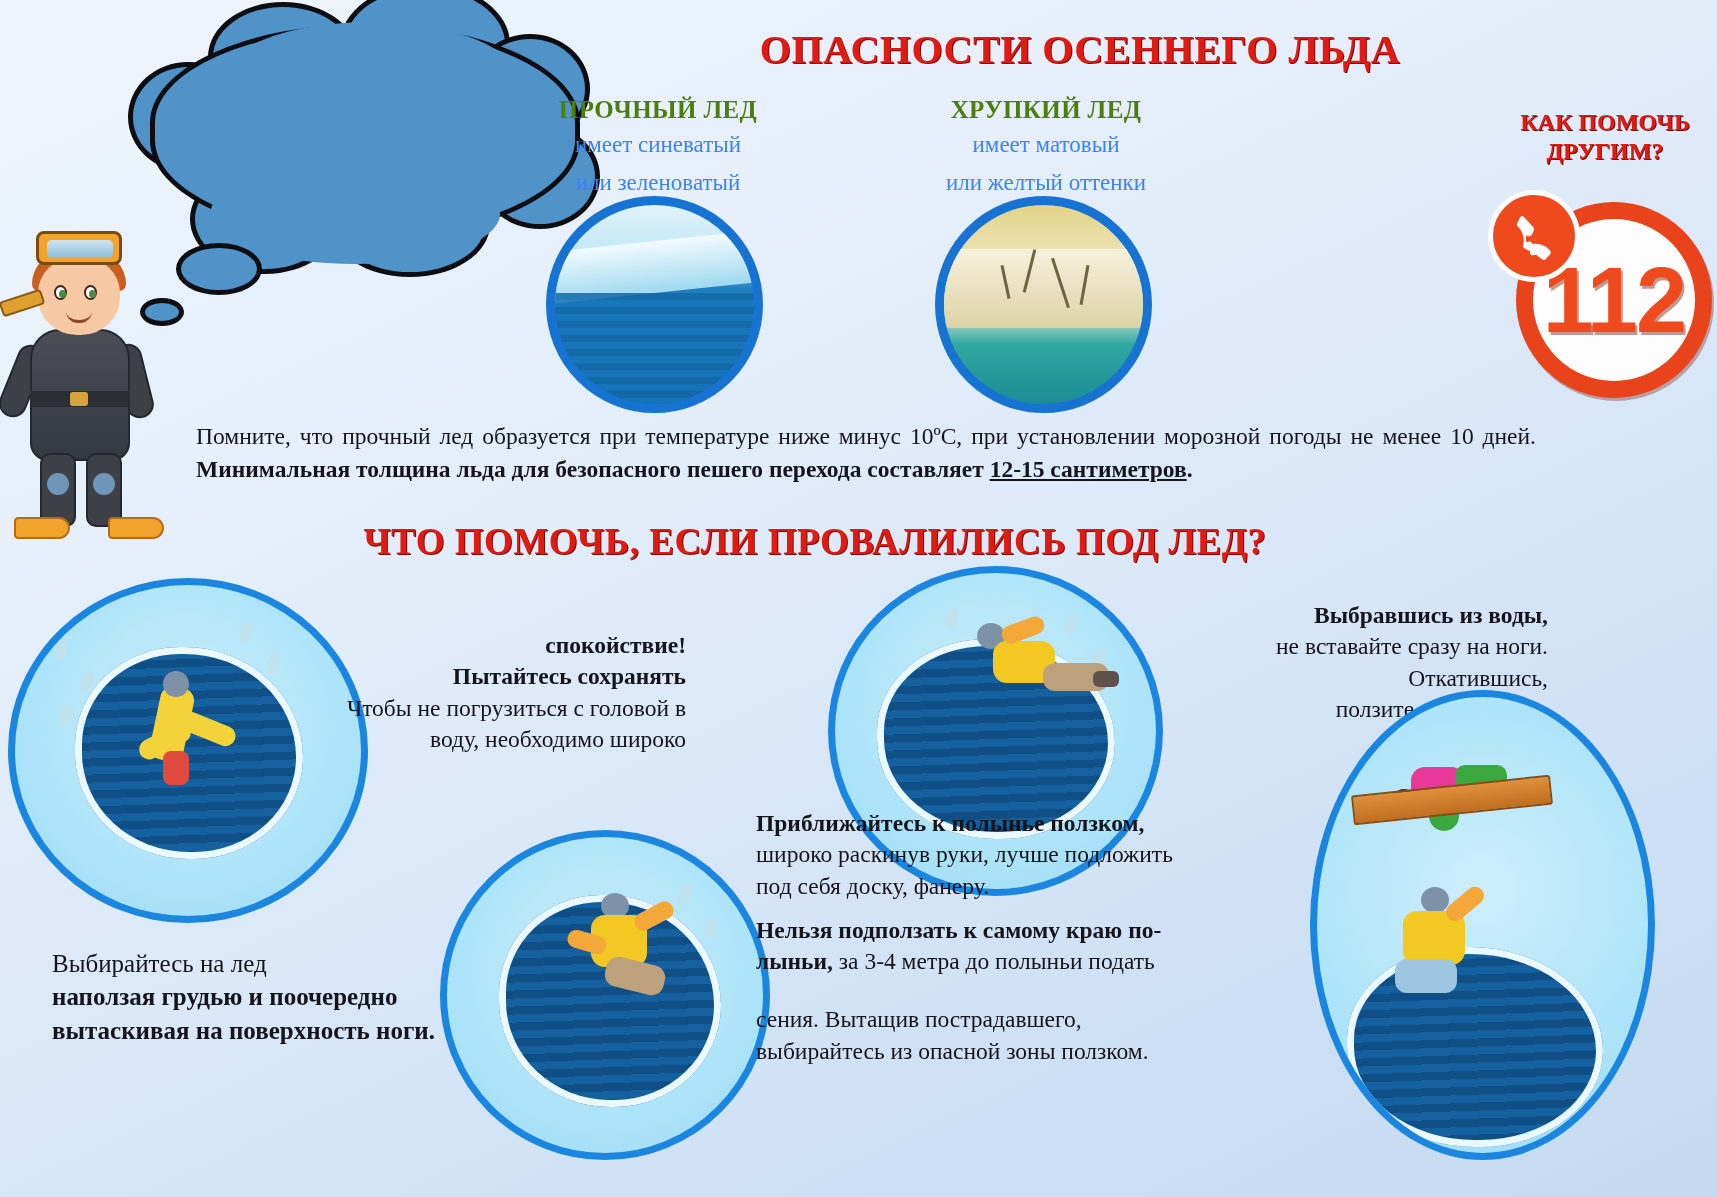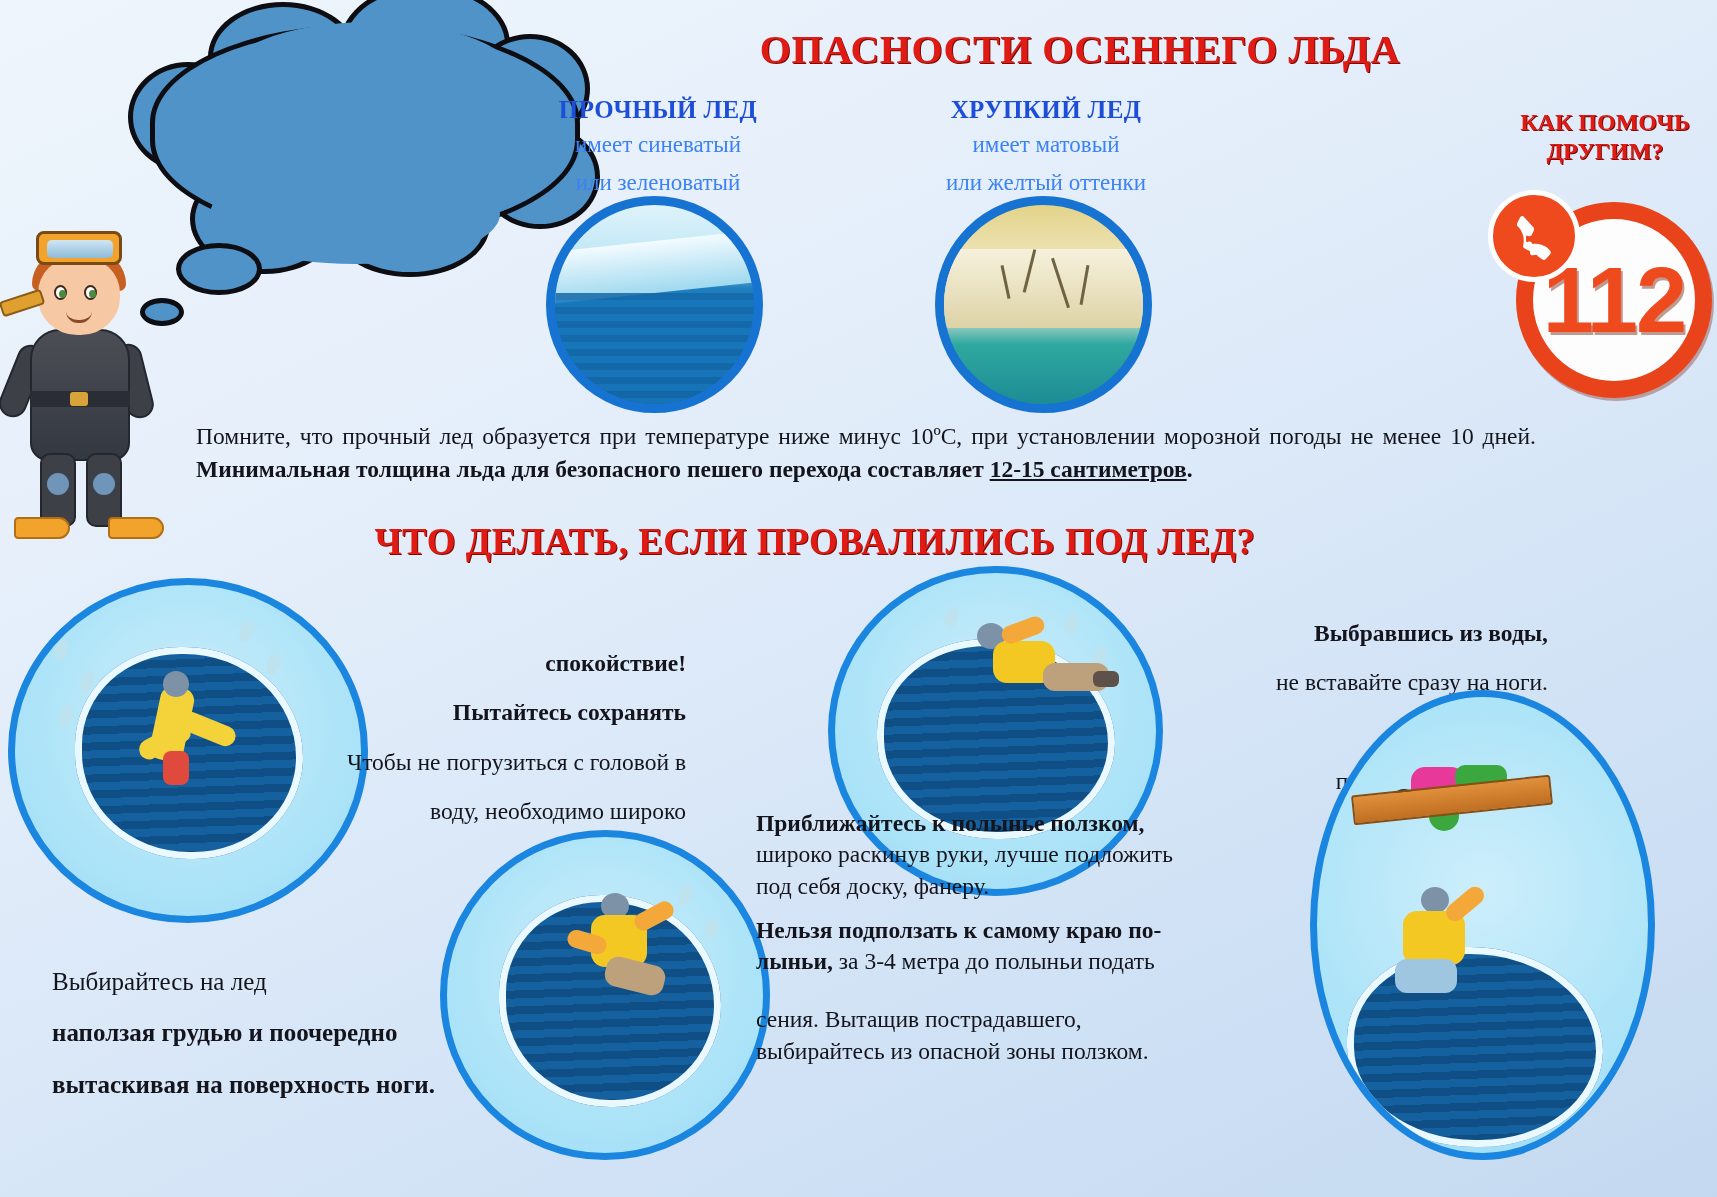--- a/index.html
+++ b/index.html
@@ -70,21 +70,21 @@
   .tail1 { left:176px; top:243px; width:86px; height:52px;
     background:#4f93c9; border:5px solid #0d0d12; border-radius:50%; z-index:1;}
   .tail2 { left:140px; top:298px; width:44px; height:28px;
     background:#4f93c9; border:5px solid #0d0d12; border-radius:50%; z-index:1;}
 
   
   .main-title { left:660px; top:26px; width:840px; text-align:center;
     font-size:40px; font-weight:bold; color:#e01b14; letter-spacing:0.5px;
     text-shadow:1px 1px 0 #7a0a06; }
   .col-head { text-align:center; }
-  .col-head .ch-t { font-size:25px; font-weight:bold; color:#1d4ed8; letter-spacing:.4px;}
+  .col-head .ch-t { font-size:25px; font-weight:bold; color:#4d7c0f; letter-spacing:.4px;}
   .col-head .ch-s { font-size:23px; color:#3b82f6; line-height:1.42; margin-top:5px;}
 
   .help-title { left:1490px; top:108px; width:230px; text-align:center;
     font-size:24px; font-weight:bold; color:#e01b14; line-height:1.2;
     text-shadow:1px 1px 0 #7a0a06; }
 
   .section-title { left:300px; top:520px; width:1030px; text-align:center;
     font-size:37px; font-weight:bold; color:#e01b14; letter-spacing:.5px;
     text-shadow:1px 1px 0 #7a0a06; }
 
@@ -145,21 +145,21 @@
   .hole4 .water { left:30px; top:250px; width:256px; height:200px; }
 
   
   .person { position:absolute; }
   .p-coat { position:absolute; border-radius:12px; }
   .p-head { position:absolute; border-radius:50%; }
 
   
   .adv { position:absolute; color:#14141c; }
   .adv b { font-weight:bold; }
-  .adv .line { line-height:1.33;margin-top:18px; }
+  .adv .line { line-height:1.33; }
 
   .adv1 { left:246px; top:630px; width:440px; font-size:23.5px; text-align:right; }
   .adv2 { left:1118px; top:600px; width:430px; font-size:23.5px; text-align:right; }
   .adv3 { left:52px; top:947px; width:460px; font-size:25px; text-align:left; }
   .adv4 { left:756px; top:808px; width:540px; font-size:23.5px; text-align:left; }
   .adv4 p { margin-bottom:13px; }
 
   .wood { position:absolute; left:1352px; top:785px; width:200px; height:30px;
     background:linear-gradient(180deg,#e0903a,#c06e22); border:2px solid #8a4d12;
     border-radius:3px; transform:rotate(-6deg); }
@@ -241,21 +241,21 @@
       <path d="M6.6 2.1c-.6-.2-1.3.1-1.6.7L3.6 5.6c-.3.6-.2 1.3.3 1.7 1.2 1.1 2.1 2.6 2.6 4.3.5 1.7.5 3.4.1 5-.2.6.1 1.3.7 1.6l2.8 1.4c.6.3 1.3.1 1.7-.4.3-.4.3-1 .1-1.5l-1-2.2c-.2-.5-.8-.8-1.3-.7l-1.4.3c-.3-1.1-.3-2.2 0-3.3l1.4.3c.6.1 1.1-.2 1.3-.7l1-2.2c.2-.5.2-1.1-.1-1.5L6.6 2.1z"></path>
       <path d="M13.5 20.3c-.4.6-.2 1.3.3 1.7l2.4 1.7c.5.4 1.2.3 1.7-.2l2.2-2.4c.4-.5.4-1.2 0-1.7-1-1.3-2.4-2.3-4.1-2.9-1.6-.6-3.3-.8-5-.5-.6.1-1.1.6-1.1 1.3l.1 3.2c0 .7.6 1.2 1.3 1.1l2.2-.2c.6-.1 1-.5 1-1.1z"></path>
     </svg>
   </div>
 </div>
 
 <div class="abs remember">
   <span>Помните, что прочный лед образуется при температуре ниже минус 10ºC, при установлении морозной погоды не менее 10 дней. </span><b>Минимальная толщина льда для безопасного пешего перехода составляет </b><b><u>12-15 сантиметров</u></b><b>.</b>
 </div>
 
-<div class="abs section-title">ЧТО ДЕЛАТЬ, ЕСЛИ ПРОВАЛИЛИСЬ ПОД ЛЕД?</div>
+<div class="abs section-title">ЧТО ПОМОЧЬ, ЕСЛИ ПРОВАЛИЛИСЬ ПОД ЛЕД?</div>
 
 <div class="abs hole hole1">
   <div class="fp" style="left:40px;top:54px;"></div>
   <div class="fp" style="left:66px;top:86px;"></div>
   <div class="fp" style="left:44px;top:120px;"></div>
   <div class="fp" style="left:225px;top:36px;"></div>
   <div class="fp" style="left:252px;top:68px;"></div>
   <div class="water"></div>
   <div class="person" style="left:118px;top:92px;width:120px;height:130px;">
     <div class="p-coat" style="left:22px;top:10px;width:34px;height:74px;background:#f4d33a;transform:rotate(12deg);"></div>

